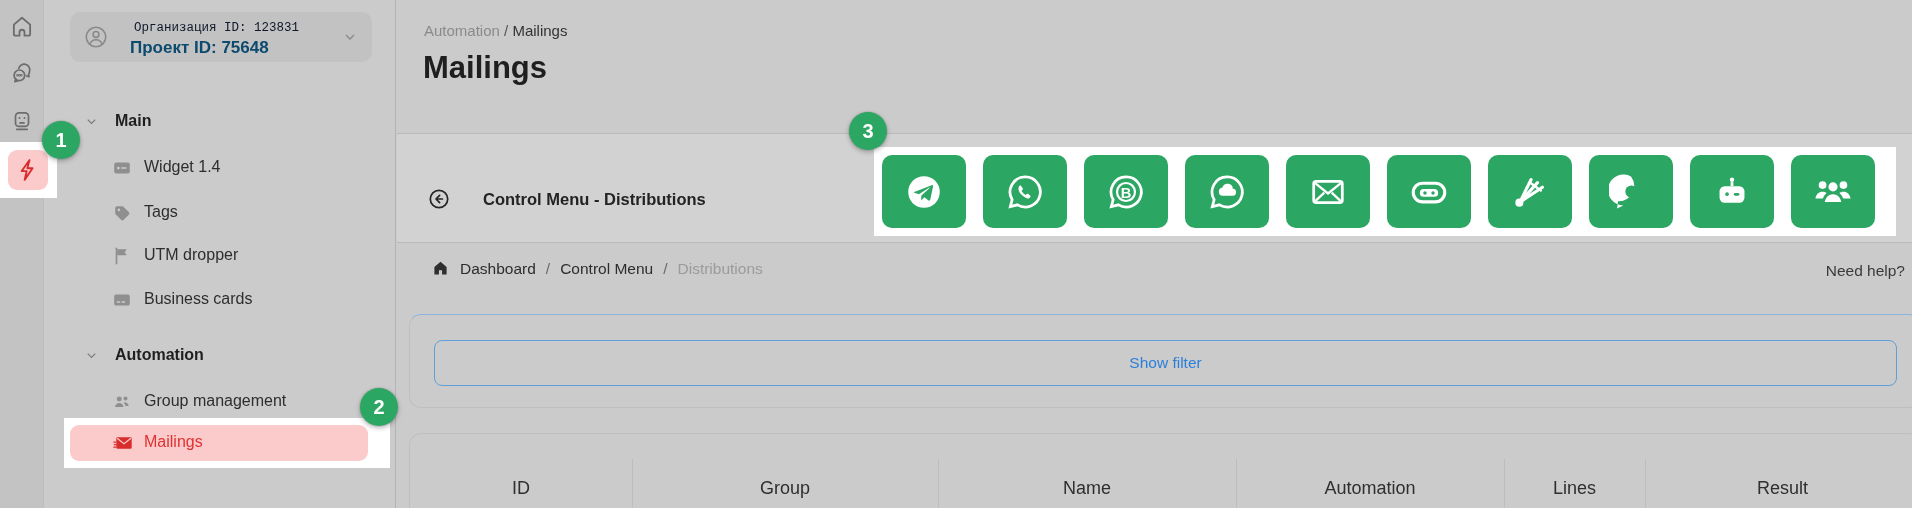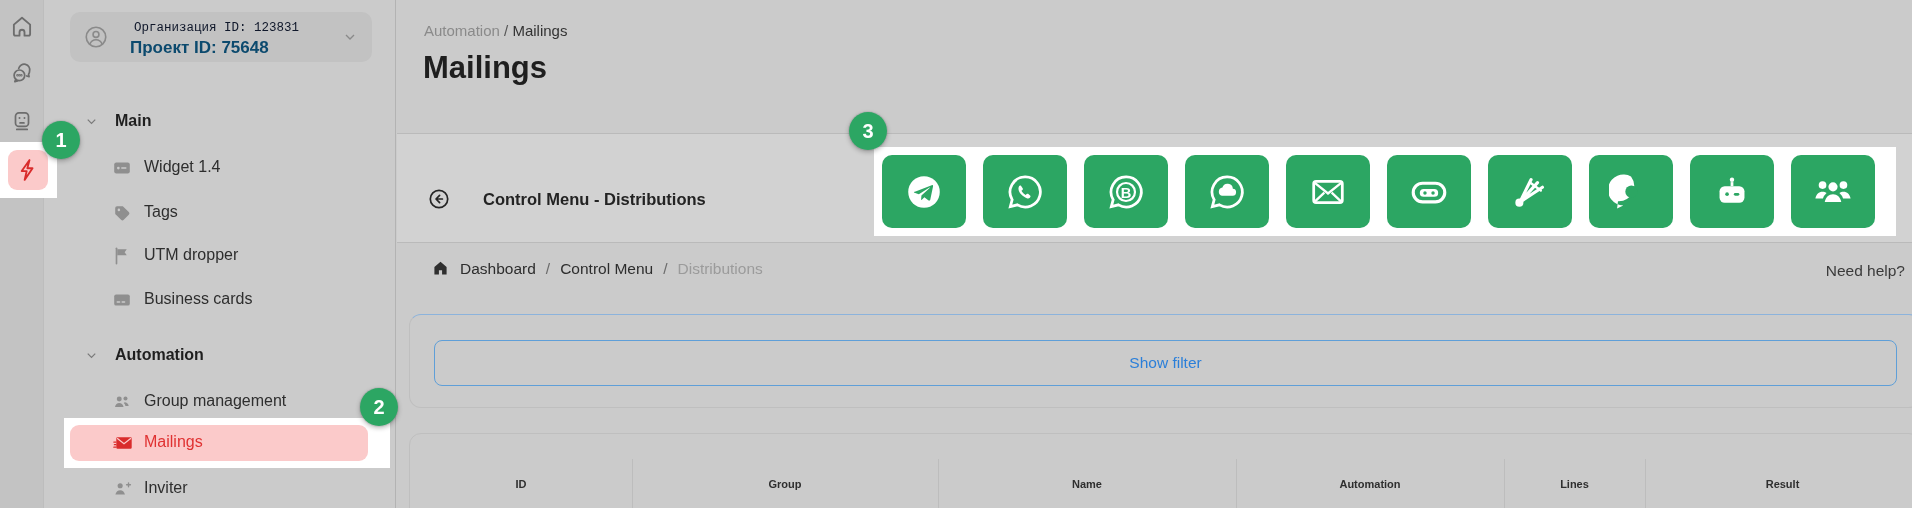--- a/index.html
+++ b/index.html
@@ -62,21 +62,21 @@
 
   .filter-card { position:absolute; left:12px; top:314px; width:1512px; height:94px; border-radius:12px;
                  border:1px solid #bfbfbf; border-top:1px solid #8cb3dc; }
   .show-filter { position:absolute; left:24px; top:25px; width:1463px; height:46px; border-radius:8px;
                  border:1.5px solid #5f9fd8; background:transparent; color:#2b7fd9; font-size:15.5px;
                  font-family:"Liberation Sans",sans-serif; cursor:pointer; }
 
   .table-card { position:absolute; left:12px; top:433px; width:1512px; height:130px; border-radius:12px;
                 border:1px solid #bfbfbf; }
   .thead { position:absolute; left:0; top:44px; width:100%; display:flex; }
-  .th { font-size:11px; font-weight:700; color:#2f2f2f; text-align:center; }
+  .th { font-size:18px; font-weight:400; color:#2f2f2f; text-align:center; }
   .tdiv { position:absolute; top:25px; bottom:0; width:1px; background:#bdbdbd; }
 
   
   .badge { position:absolute; width:38px; height:38px; border-radius:50%; background:#2ca663; color:#ffffff;
            font-size:20px; font-weight:bold; display:flex; align-items:center; justify-content:center; z-index:9;
            box-shadow:0 0 0 1px rgba(0,0,0,.06), 0 2px 5px rgba(0,0,0,.28); }
 </style>
 </head>
 <body>
 
@@ -200,30 +200,20 @@
         <svg viewBox="0 0 24 24" width="22" height="22" fill="currentColor">
             <circle cx="9" cy="8.8" r="2.7"></circle>
             <path d="M4.3 17.4c.6-2.8 2.4-4.3 4.7-4.3s4.1 1.5 4.7 4.3z"></path>
             <circle cx="15.8" cy="8.1" r="2.2"></circle>
             <path d="M14.9 12.3c2.2 0 3.9 1.4 4.4 4h-3.5a6.5 6.5 0 0 0-1.9-3.2z"></path>
           </svg>
       </span>
       <span class="it-label">Group management</span>
     </div>
 
-    <div class="item" style="top:471px">
-      <span class="it-ic">
-        <svg viewBox="0 0 24 24" width="22" height="22" fill="currentColor">
-            <circle cx="10" cy="8.5" r="2.8"></circle>
-            <path d="M4.8 18c.7-3 2.7-4.6 5.2-4.6s4.5 1.6 5.2 4.6z"></path>
-            <path d="M17 7.4h4.2M19.1 5.3v4.2" stroke="currentColor" stroke-width="1.5" stroke-linecap="round"></path>
-          </svg>
-      </span>
-      <span class="it-label">Inviter</span>
-    </div>
   </div>
 
   <div class="abs spot" style="left:64px;top:418px;width:326px;height:50px">
     <div class="mailings-pill">
       <span class="it-ic">
         <svg viewBox="0 0 24 24" width="22" height="22">
             <path d="M6 5.8h14.2a1.3 1.3 0 0 1 1.3 1.3v9.8a1.3 1.3 0 0 1-1.3 1.3H6a1.3 1.3 0 0 1-1.3-1.3V7.1A1.3 1.3 0 0 1 6 5.8z" fill="currentColor"></path>
             <path d="m5.6 6.8 7.5 5.9 7.6-5.9" fill="none" stroke="#fbcaca" stroke-width="1.4"></path>
             <path d="M2 11h2.2M2.6 13.8h1.6M2 16.6h2.2" stroke="currentColor" stroke-width="1.4" stroke-linecap="round"></path>
           </svg>

